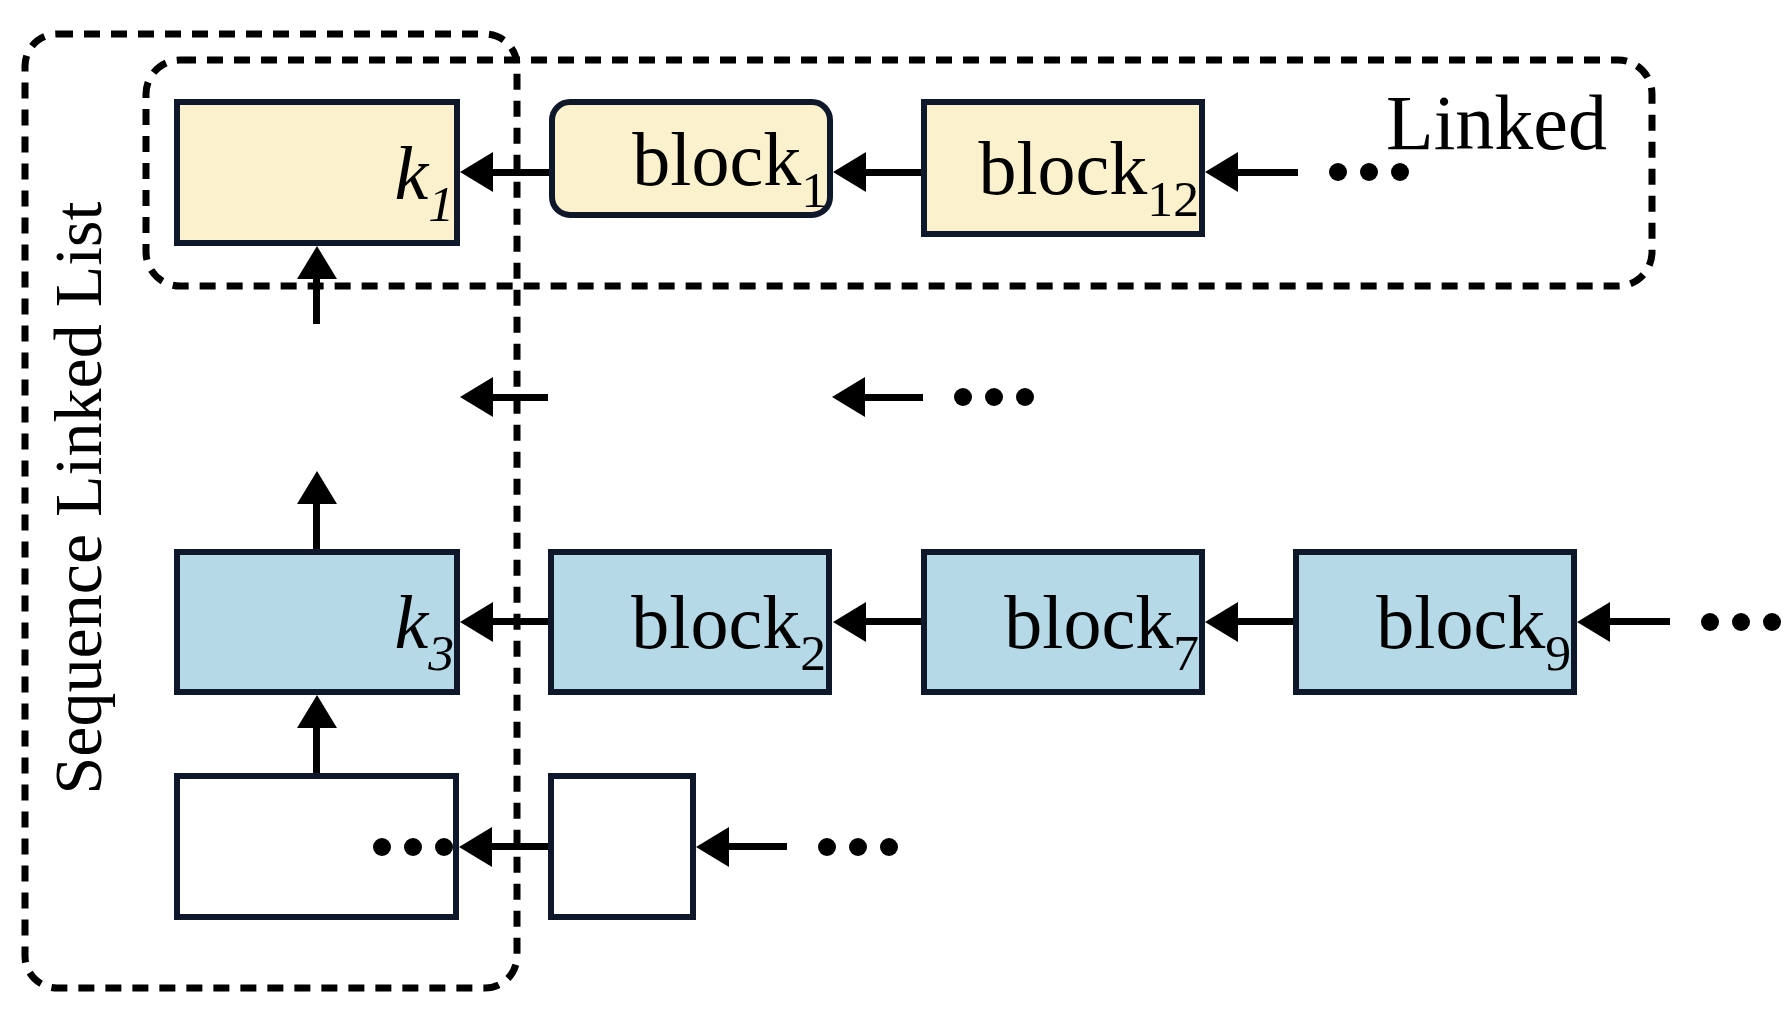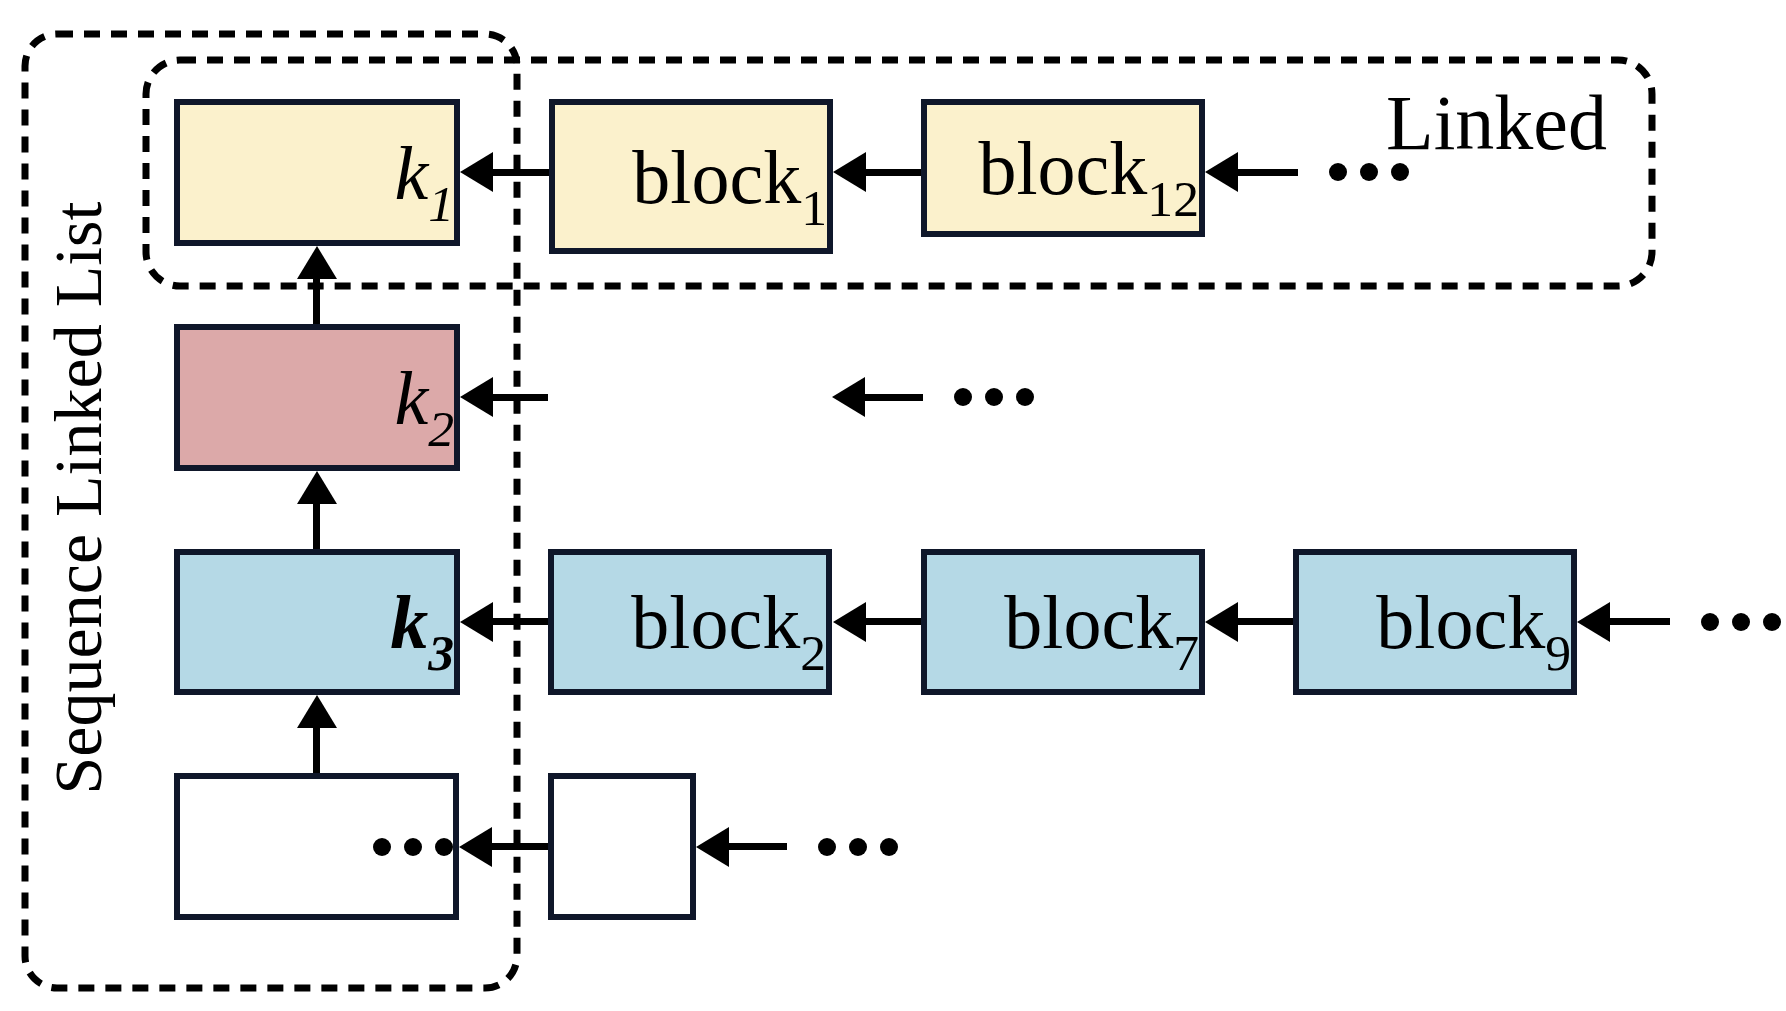--- a/index.html
+++ b/index.html
@@ -65,52 +65,49 @@
   </svg>
 
   <div class="outer-label">Sequence Linked List</div>
   <div class="inner-label">
     <div>Linked</div>
   </div>
 
   <div class="node" style="left: 174px; top: 99px; width: 286px; height: 147px; background: rgb(251, 241, 204);">
     <span class="lbl italic"><span>k</span><sub>1</sub></span>
   </div>
-  <div class="node" style="left: 549px; top: 99px; width: 284px; height: 155px; background: rgb(251, 241, 204);">
+  <div class="node" style="left: 549px; top: 99px; width: 284px; height: 119px; background: rgb(251, 241, 204); border-radius: 21px;">
     <span class="lbl"><span>block</span><sub>1</sub></span>
   </div>
   <div class="node" style="left: 921px; top: 99px; width: 284px; height: 138px; background: rgb(251, 241, 204);">
     <span class="lbl"><span>block</span><sub>12</sub></span>
   </div>
   <div class="head-left" style="left:460px; top:152px;"></div>
   <div class="hline" style="left:486px; top:169px; width:63px;"></div>
   <div class="head-left" style="left:833px; top:152px;"></div>
   <div class="hline" style="left:859px; top:169px; width:62px;"></div>
   <div class="head-left" style="left:1205px; top:152px;"></div>
   <div class="hline" style="left:1231px; top:169px; width:67px;"></div>
   <div class="dots" style="left:1329px; top:163px;">
       <i></i>
       <i></i>
       <i></i>
     </div>
 
-  <div class="node" style="left: 174px; top: 324px; width: 286px; height: 147px; background: rgb(220, 169, 169);">
-    <span class="lbl italic"><span>k</span><sub>2</sub></span>
-  </div>
   <div class="head-left" style="left:460px; top:377px;"></div>
   <div class="hline" style="left:486px; top:394px; width:62px;"></div>
   <div class="head-left" style="left:832px; top:377px;"></div>
   <div class="hline" style="left:858px; top:394px; width:65px;"></div>
   <div class="dots" style="left:954px; top:388px;">
       <i></i>
       <i></i>
       <i></i>
     </div>
 
-  <div class="node" style="left: 174px; top: 549px; width: 286px; height: 146px; background: rgb(181, 217, 230); font-weight: bold;">
+  <div class="node" style="left: 174px; top: 549px; width: 286px; height: 146px; background: rgb(181, 217, 230);">
     <span class="lbl italic"><span>k</span><sub>3</sub></span>
   </div>
   <div class="node" style="left: 548px; top: 549px; width: 284px; height: 146px; background: rgb(181, 217, 230);">
     <span class="lbl"><span>block</span><sub>2</sub></span>
   </div>
   <div class="node" style="left: 921px; top: 549px; width: 284px; height: 146px; background: rgb(181, 217, 230);">
     <span class="lbl"><span>block</span><sub>7</sub></span>
   </div>
   <div class="node" style="left: 1293px; top: 549px; width: 284px; height: 146px; background: rgb(181, 217, 230);">
     <span class="lbl"><span>block</span><sub>9</sub></span>

